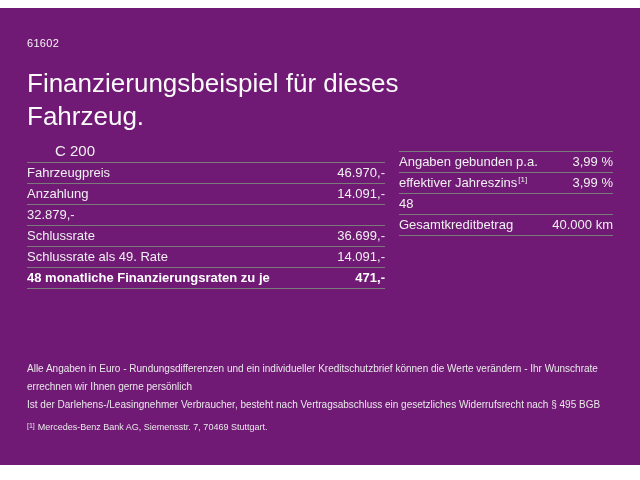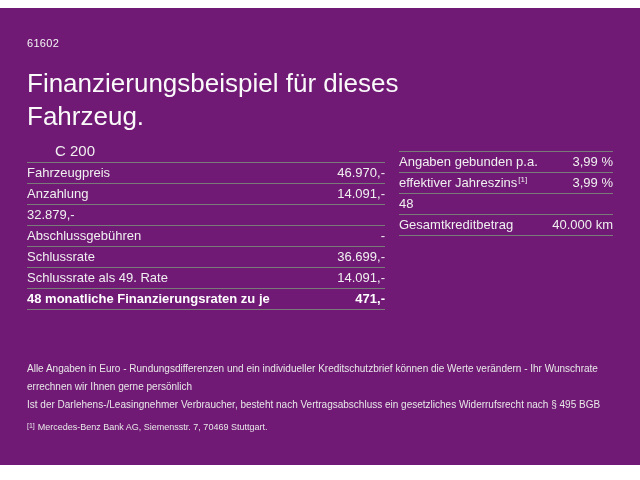--- a/index.html
+++ b/index.html
@@ -111,24 +111,20 @@
               <span class="tvalue">46.970,-</span>
             </div>
             <div class="trow">
               <span class="tlabel">Anzahlung</span>
               <span class="tvalue">14.091,-</span>
             </div>
             <div class="trow">
               <span class="tvalue">32.879,-</span>
             </div>
             <div class="trow">
-              <span class="tlabel">Abschlussgebühren</span>
-              <span class="tvalue">-</span>
-            </div>
-            <div class="trow">
               <span class="tlabel">Schlussrate</span>
               <span class="tvalue">36.699,-</span>
             </div>
             <div class="trow">
               <span class="tlabel">Schlussrate als 49. Rate</span>
               <span class="tvalue">14.091,-</span>
             </div>
             <div class="trow bold">
               <span class="tlabel">48 monatliche Finanzierungsraten zu je</span>
               <span class="tvalue">471,-</span>

